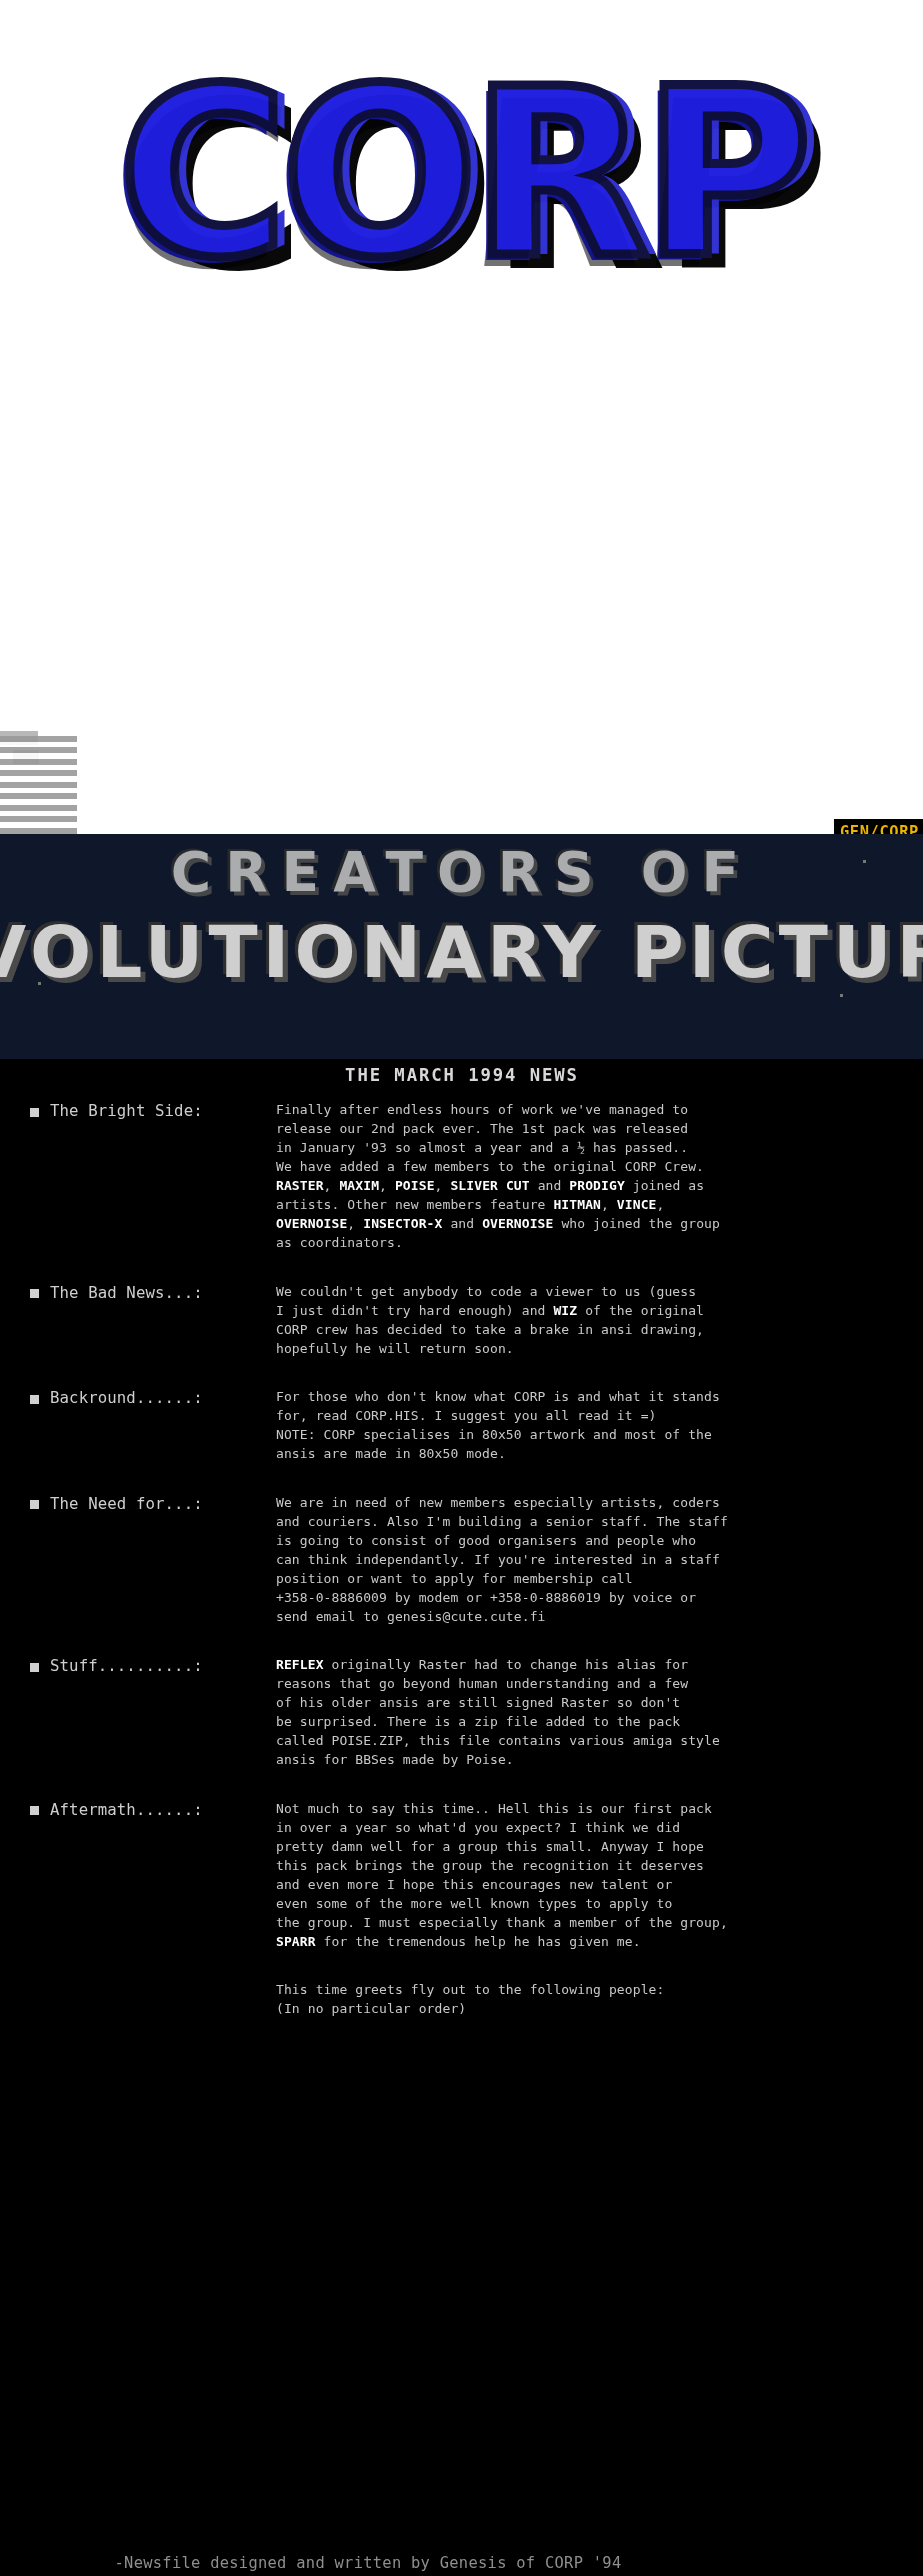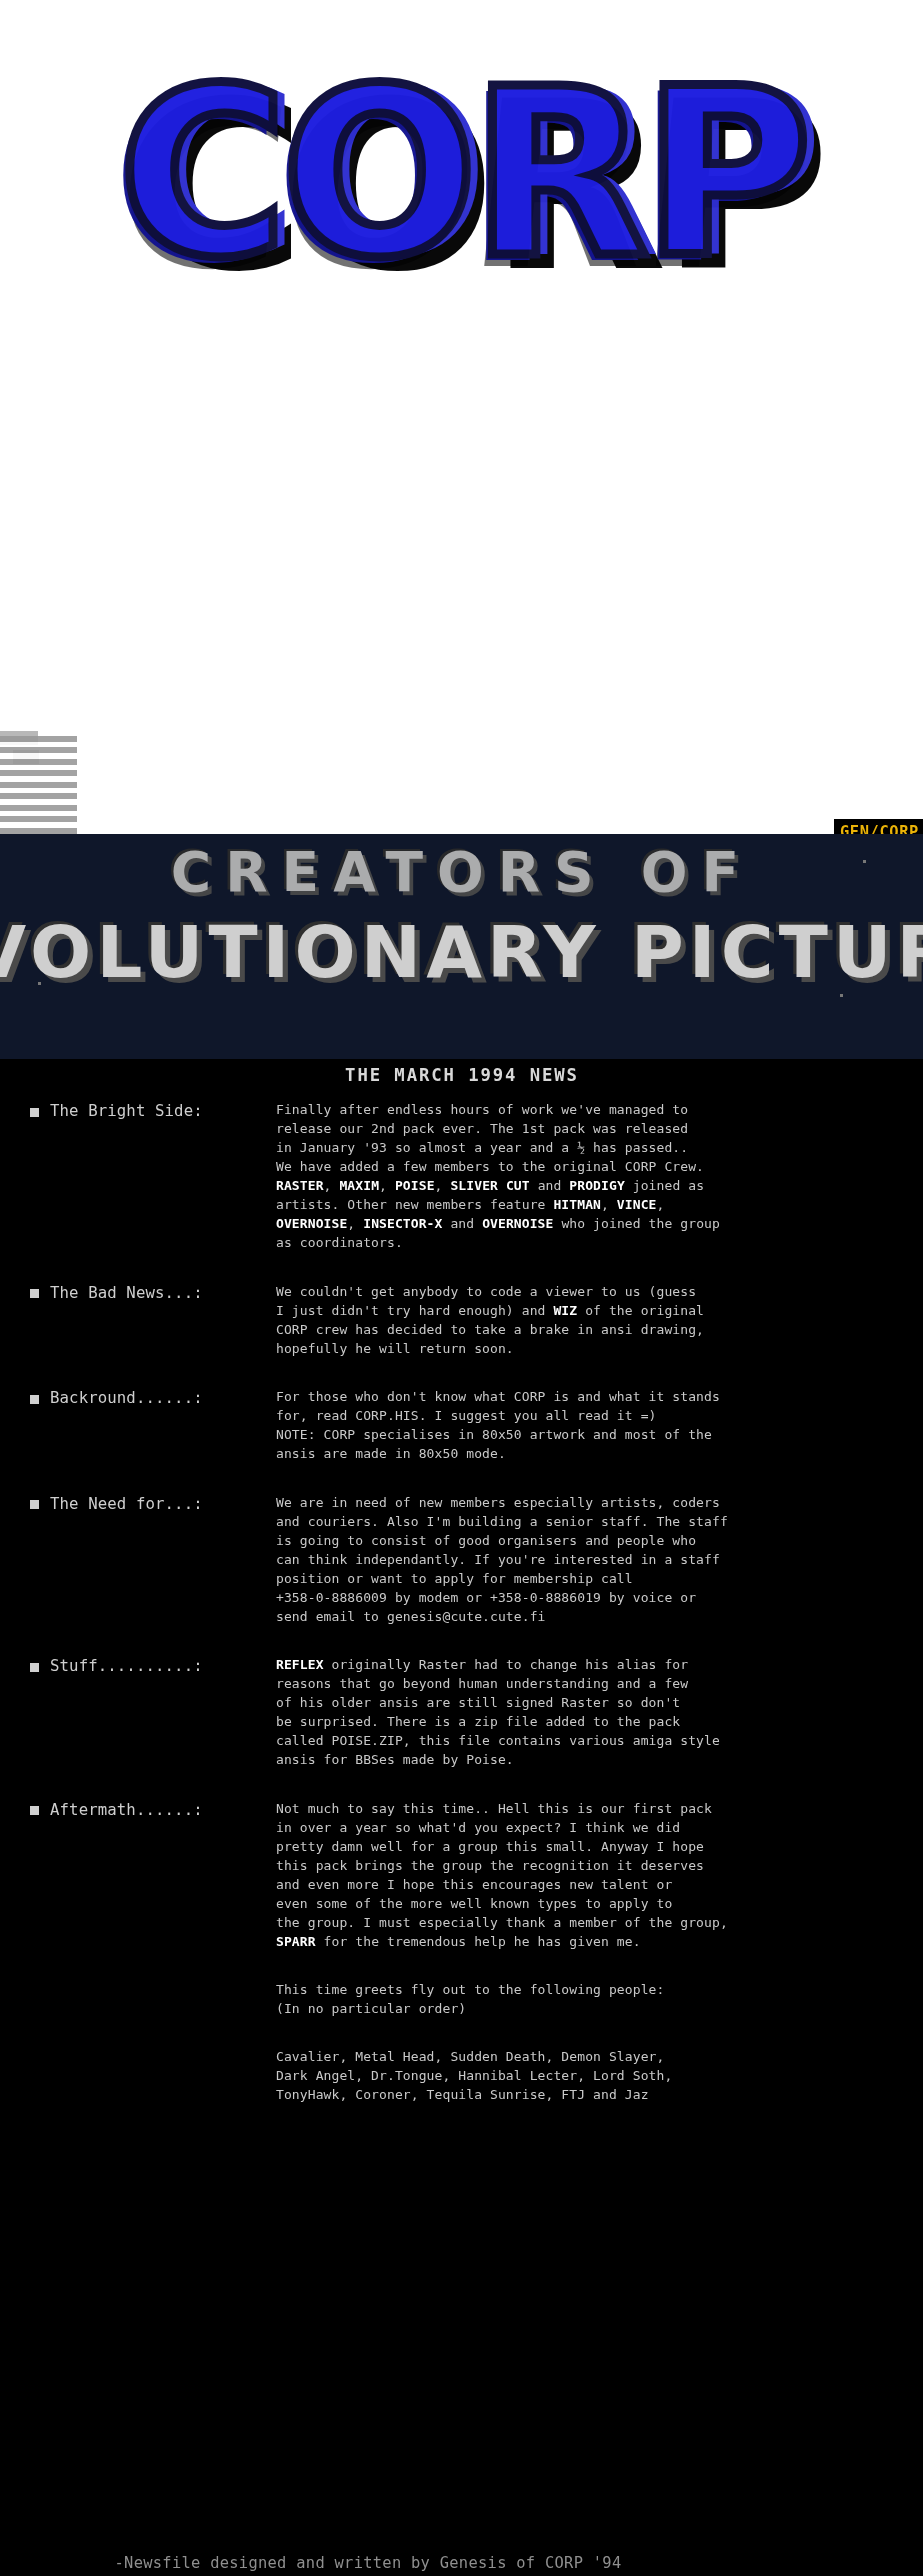--- a/index.html
+++ b/index.html
@@ -299,21 +299,18 @@
       <div class="entry-body">Not much to say this time.. Hell this is our first pack
 in over a year so what'd you expect? I think we did
 pretty damn well for a group this small. Anyway I hope
 this pack brings the group the recognition it deserves
 and even more I hope this encourages new talent or
 even some of the more well known types to apply to
 the group. I must especially thank a member of the group,
 <b>SPARR</b> for the tremendous help he has given me.</div>
       <div class="entry-body greets">This time greets fly out to the following people:
 (In no particular order)</div>
-      <div class="entry-body greets">Cavalier, Metal Head, Sudden Death, Demon Slayer,
-Dark Angel, Dr.Tongue, Hannibal Lecter, Lord Soth,
-TonyHawk, Coroner, Tequila Sunrise, FTJ and Jaz</div>
     </div>
   </div>
 </div>
 
 <div class="footer">-Newsfile designed and written by Genesis of CORP '94</div>
 
 
 </body></html>

